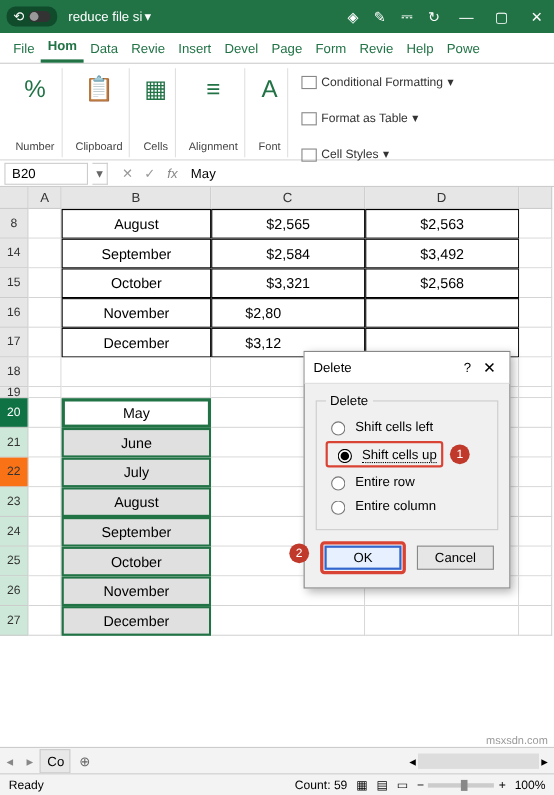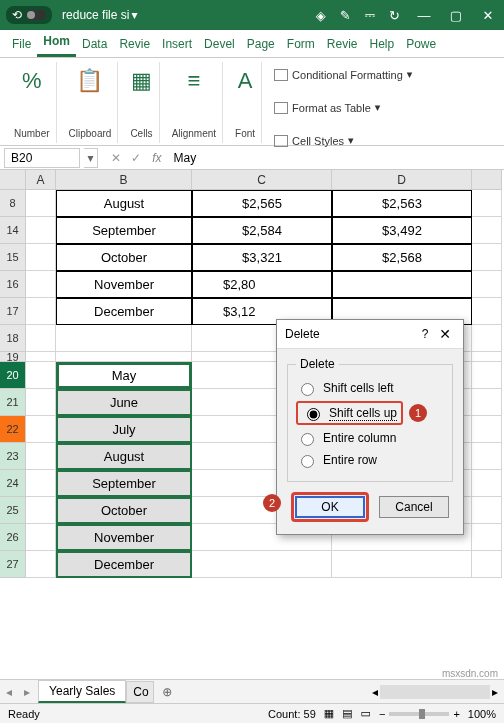--- a/index.html
+++ b/index.html
@@ -317,41 +317,40 @@
           <input type="radio" name="d" style="">
           <span>Shift cells left</span>
         </label>
       <div style="padding:2px 0"><label class="opt highlighted">
             <input type="radio" name="d" checked="" style="">
             <span style="border-bottom:1px dotted #000">Shift cells up</span>
             <span class="marker m1">1</span>
           </label></div>
       <label class="opt">
           <input type="radio" name="d" style="">
-          <span>Entire column</span>
+          <span>Entire row</span>
         </label>
       <label class="opt">
           <input type="radio" name="d" style="">
-          <span>Entire row</span>
+          <span>Entire column</span>
         </label>
     </fieldset>
     <div class="dbtns">
       <span class="marker m2">2</span>
       <span class="okwrap"><button>OK</button></span>
       <button>Cancel</button>
     </div>
   </div>
 </div>
 
 <div class="watermark">msxsdn.com</div>
 
 <div class="tabs">
   <span class="nav">◂</span>
   <span class="nav">▸</span>
-  <div class="tab">Yearly Sales</div>
   <div class="tab2">Co</div>
   <span class="plus">⊕</span>
   <div class="scroll">
       <span>◂</span>
       <div class="track"></div>
       <span>▸</span>
     </div>
 </div>
 
 <div class="status">

